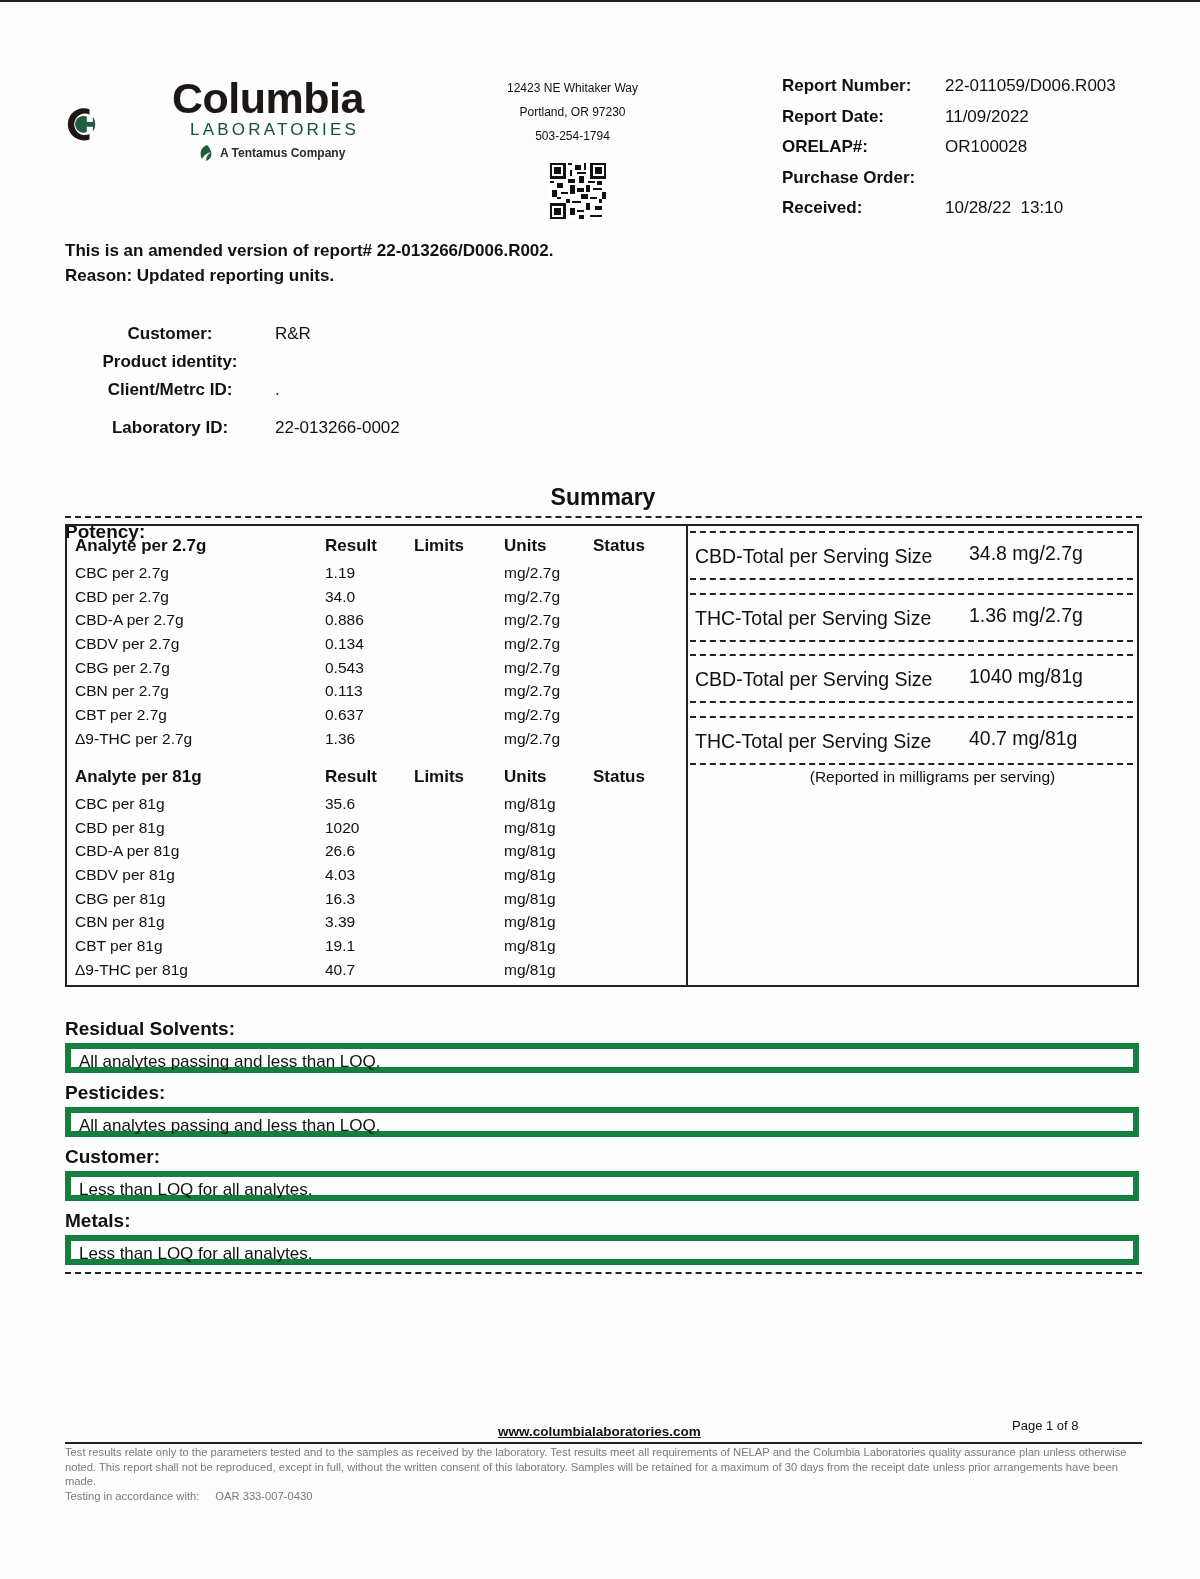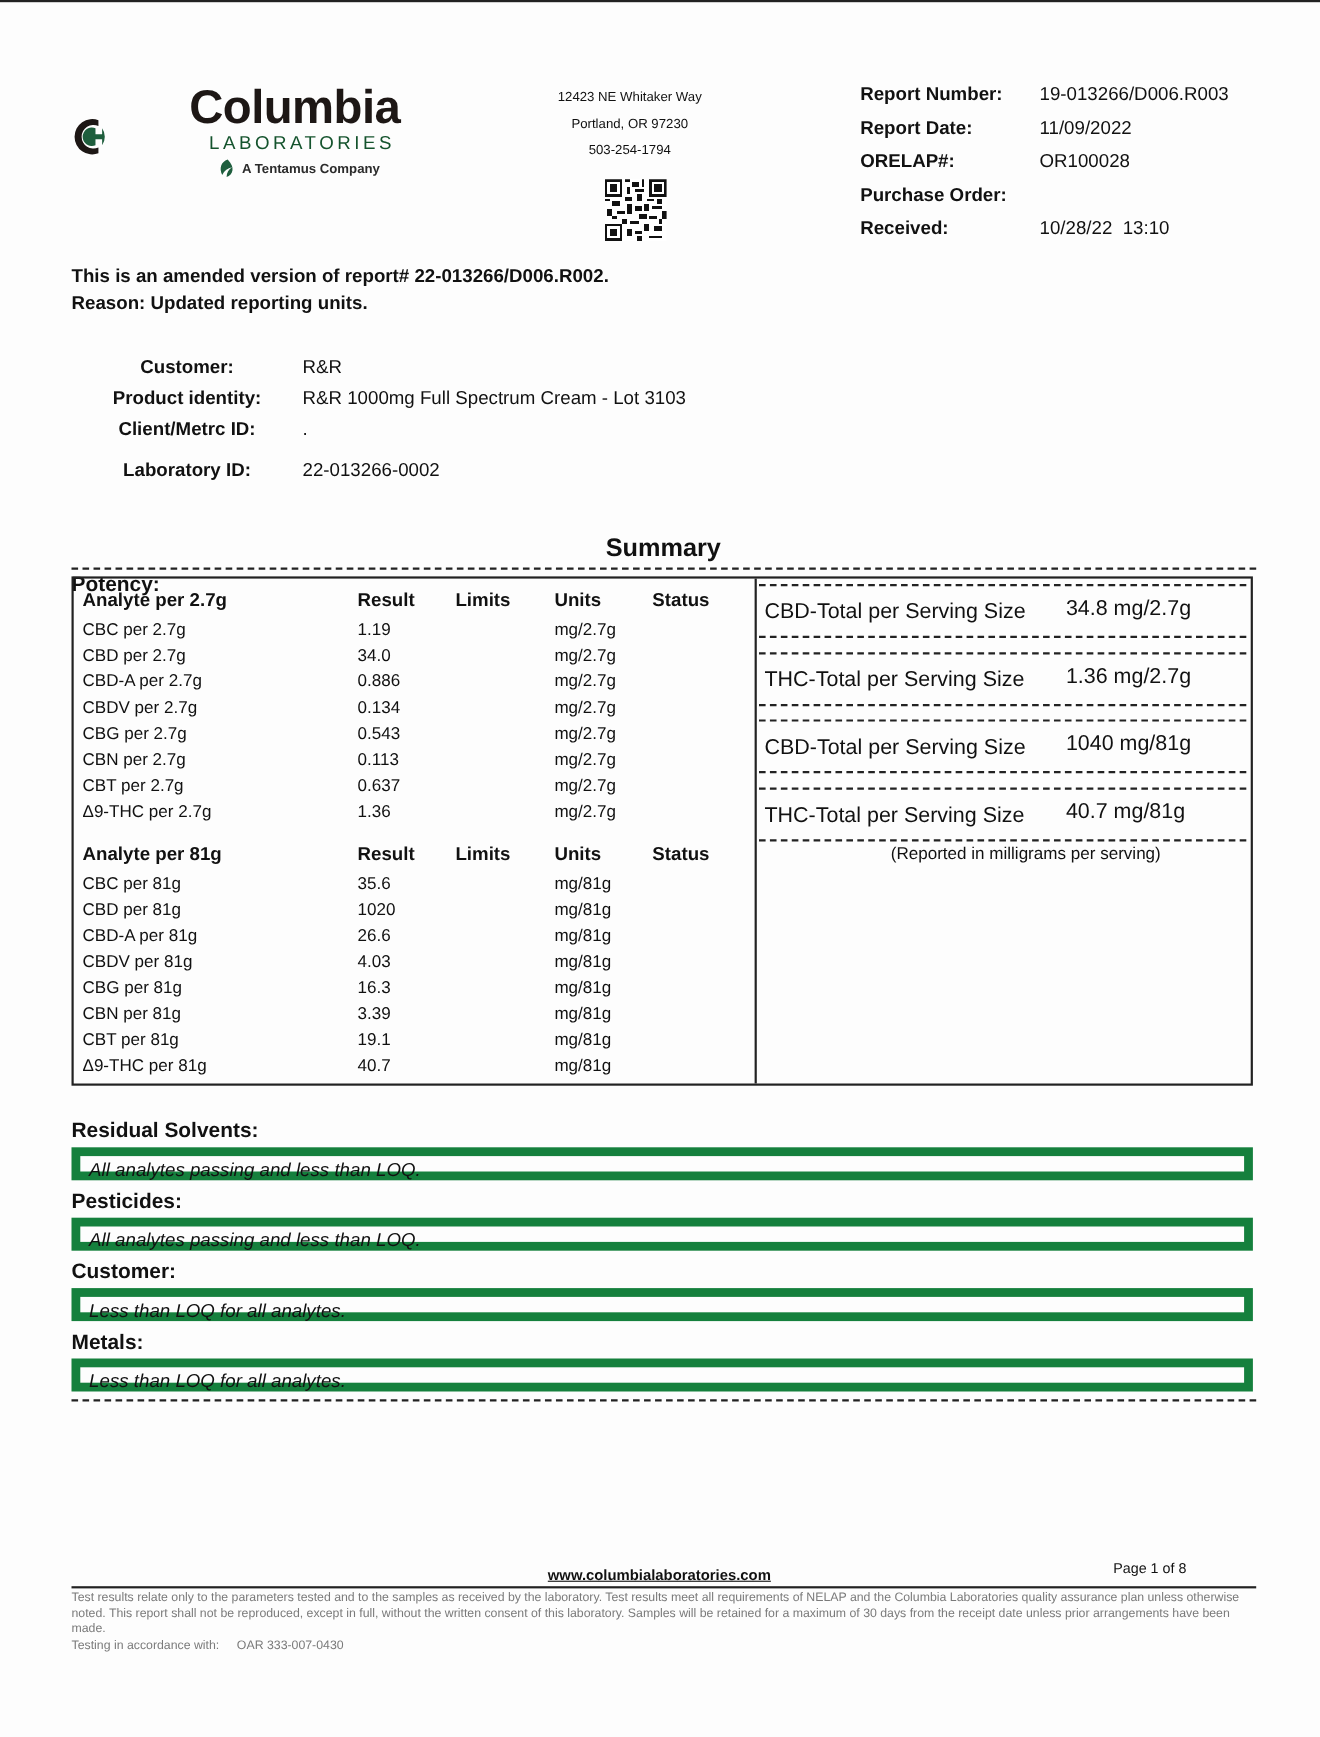--- a/index.html
+++ b/index.html
@@ -39,22 +39,22 @@
     .c1 { width:250px; } .c2 { width:89px; } .c3 { width:90px; } .c4 { width:89px; } .c5 { width:80px; }
 
     .serv { position:absolute; left:621px; top:0; width:449px; }
     .serv-row { position:relative; height:61.5px; }
     .serv-row .d1 { position:absolute; left:2px; right:4px; top:5px; border-top:2px dashed #222; }
     .serv-row .d2 { position:absolute; left:2px; right:4px; top:52px; border-top:2px dashed #222; }
     .serv-label { position:absolute; left:7px; top:19px; font-size:19.5px; }
     .serv-val { position:absolute; left:281px; top:16px; font-size:19.5px; }
     .serv-note { position:absolute; left:0; width:489px; top:242px; text-align:center; font-size:15.5px; }
 
-    .simple-box { position:absolute; left:65px; width:1074px; height:30px; border:8px solid #15803d; box-sizing:border-box;
-                  font-style:italic; font-size:17px; padding-left:8px; line-height:26px; }
+    .simple-box { position:absolute; left:65px; width:1074px; height:30px; border:6px solid #15803d; box-sizing:border-box;
+                  font-size:17px; padding-left:8px; line-height:26px; }
 
     .footer-page { left:1012px; top:1418px; font-size:13px; }
     .footer-url { left:498px; top:1424px; font-size:13.5px; font-weight:bold; text-decoration:underline; }
     .footer-line { left:65px; top:1442px; width:1077px; height:2px; background:#222; }
     .footer-text { left:65px; top:1445px; width:1075px; font-size:11.2px; line-height:14.6px; color:#7a7a7a; }
     .footer-std { left:65px; top:1490px; font-size:11.2px; color:#7a7a7a; }
     .footer-std span + span { margin-left:16px; }
   </style>
 </head>
 <body>
@@ -121,21 +121,21 @@
       <rect x="18" y="23" width="5" height="1"></rect>
     <rect x="13" y="23" width="2" height="2"></rect>
       <rect x="22" y="16" width="1" height="2"></rect>
       <rect x="3" y="15" width="2" height="1"></rect>
   </g>
 </svg>
 
 <div class="abs meta">
   <div class="meta-row">
     <span class="meta-label">Report Number:</span>
-    <span>19-013266/D006.R003</span>
+    <span>22-011059/D006.R003</span>
   </div>
   <div class="meta-row">
     <span class="meta-label">Report Date:</span>
     <span>11/09/2022</span>
   </div>
   <div class="meta-row">
     <span class="meta-label">ORELAP#:</span>
     <span>OR100028</span>
   </div>
   <div class="meta-row">
@@ -153,21 +153,20 @@
   <div>Reason: Updated reporting units.</div>
 </div>
 
 <div class="abs cust">
   <div class="cust-row">
     <span class="cust-label">Customer:</span>
     <span>R&amp;R</span>
   </div>
   <div class="cust-row">
     <span class="cust-label">Product identity:</span>
-    <span>R&amp;R 1000mg Full Spectrum Cream - Lot 3103</span>
   </div>
   <div class="cust-row">
     <span class="cust-label">Client/Metrc ID:</span>
     <span>.</span>
   </div>
   <div class="cust-row" style="height:30px;align-items:flex-end">
     <span class="cust-label">Laboratory ID:</span>
     <span>22-013266-0002</span>
   </div>
 </div>

